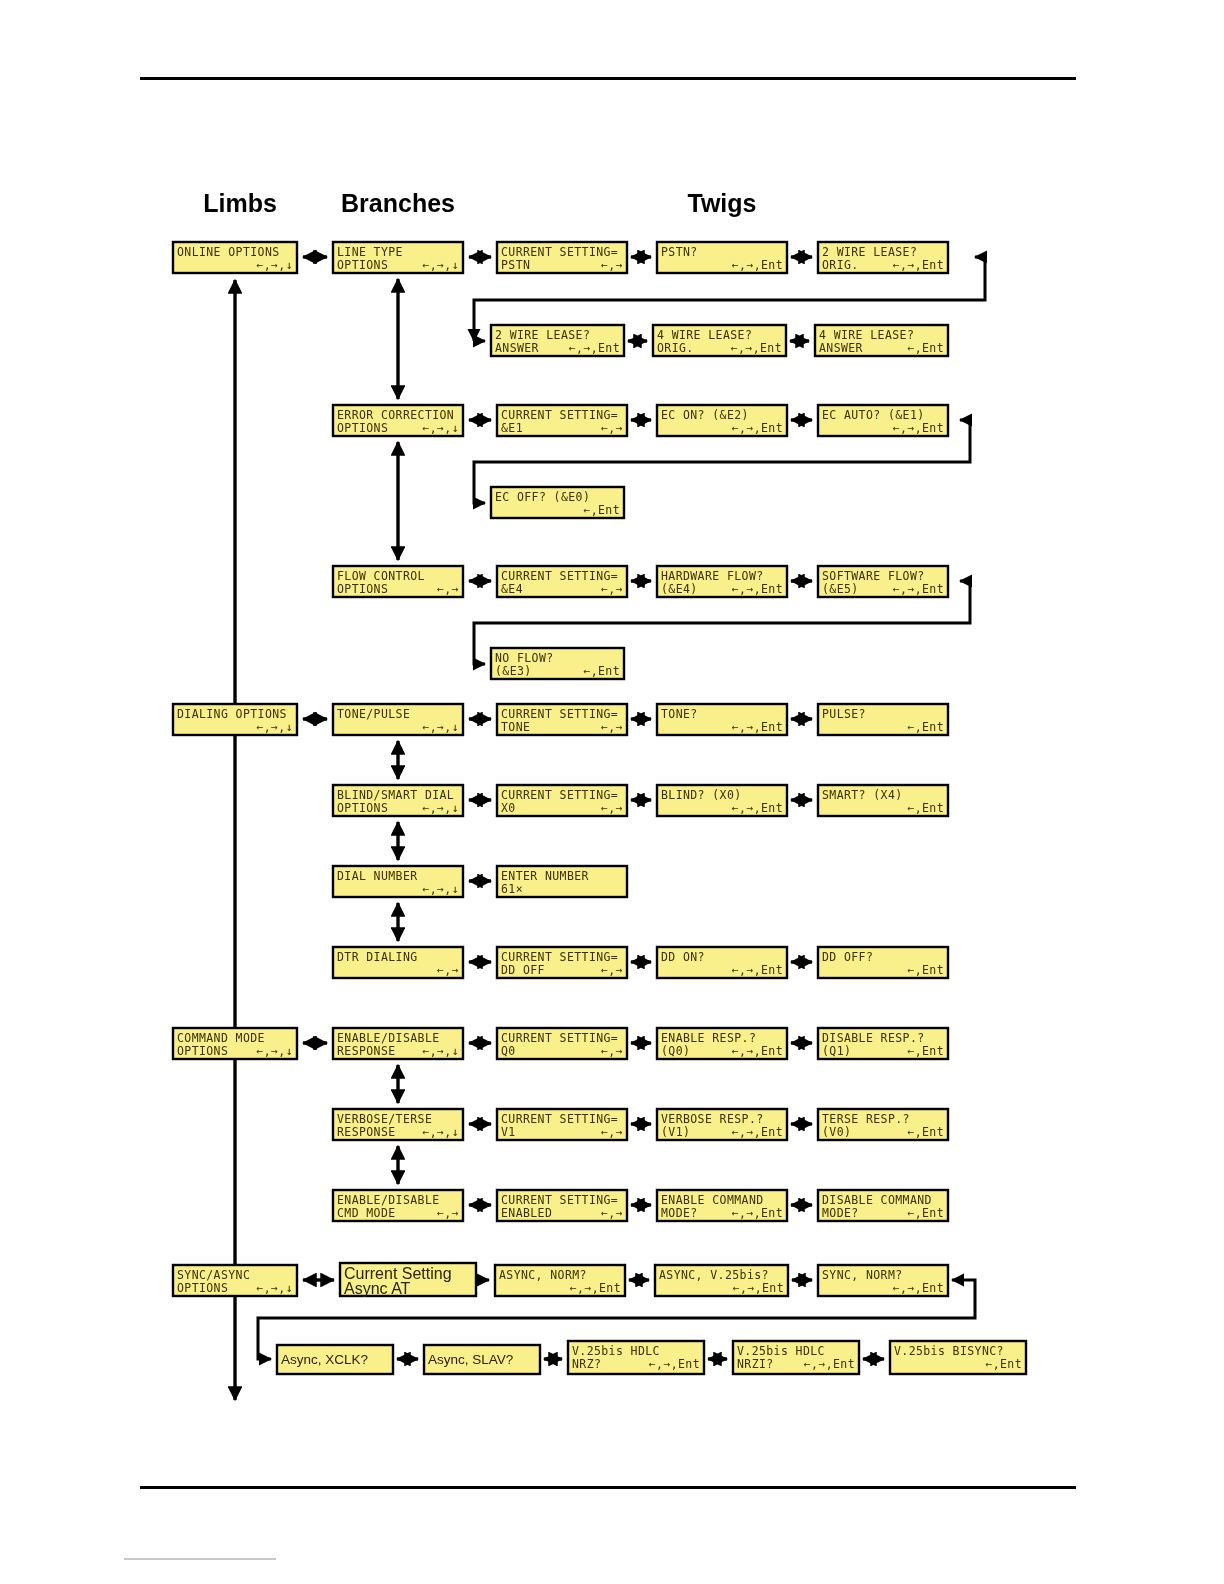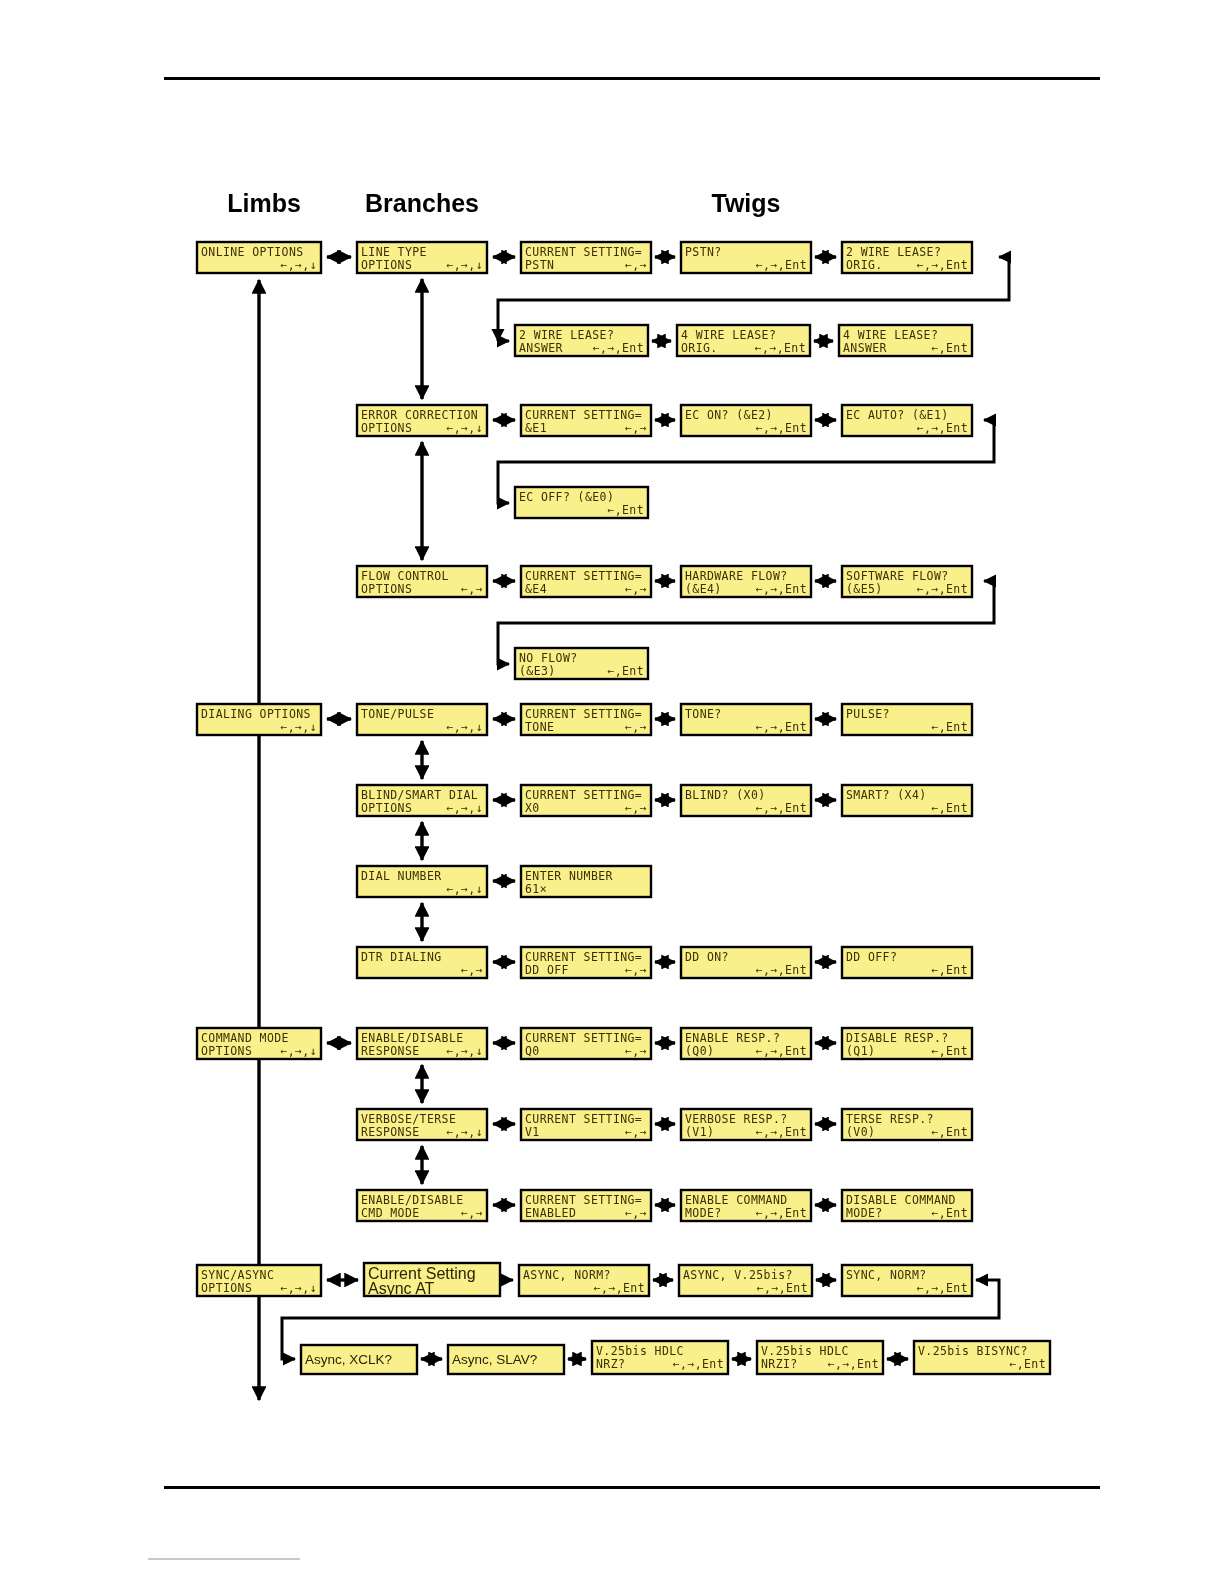--- a/index.html
+++ b/index.html
@@ -10,21 +10,20 @@
   body {
     width: 1224px;
     height: 1584px;
     position: relative;
     font-family: "Liberation Sans", sans-serif;
     overflow: hidden;
   }
   #page {
     position: absolute;
     inset: 0;
-    margin-left: 24px;
   }
   svg#diagram {
     position: absolute;
     left: 0;
     top: 0;
     width: 1224px;
     height: 1584px;
   }
   .rule {
     position: absolute;

